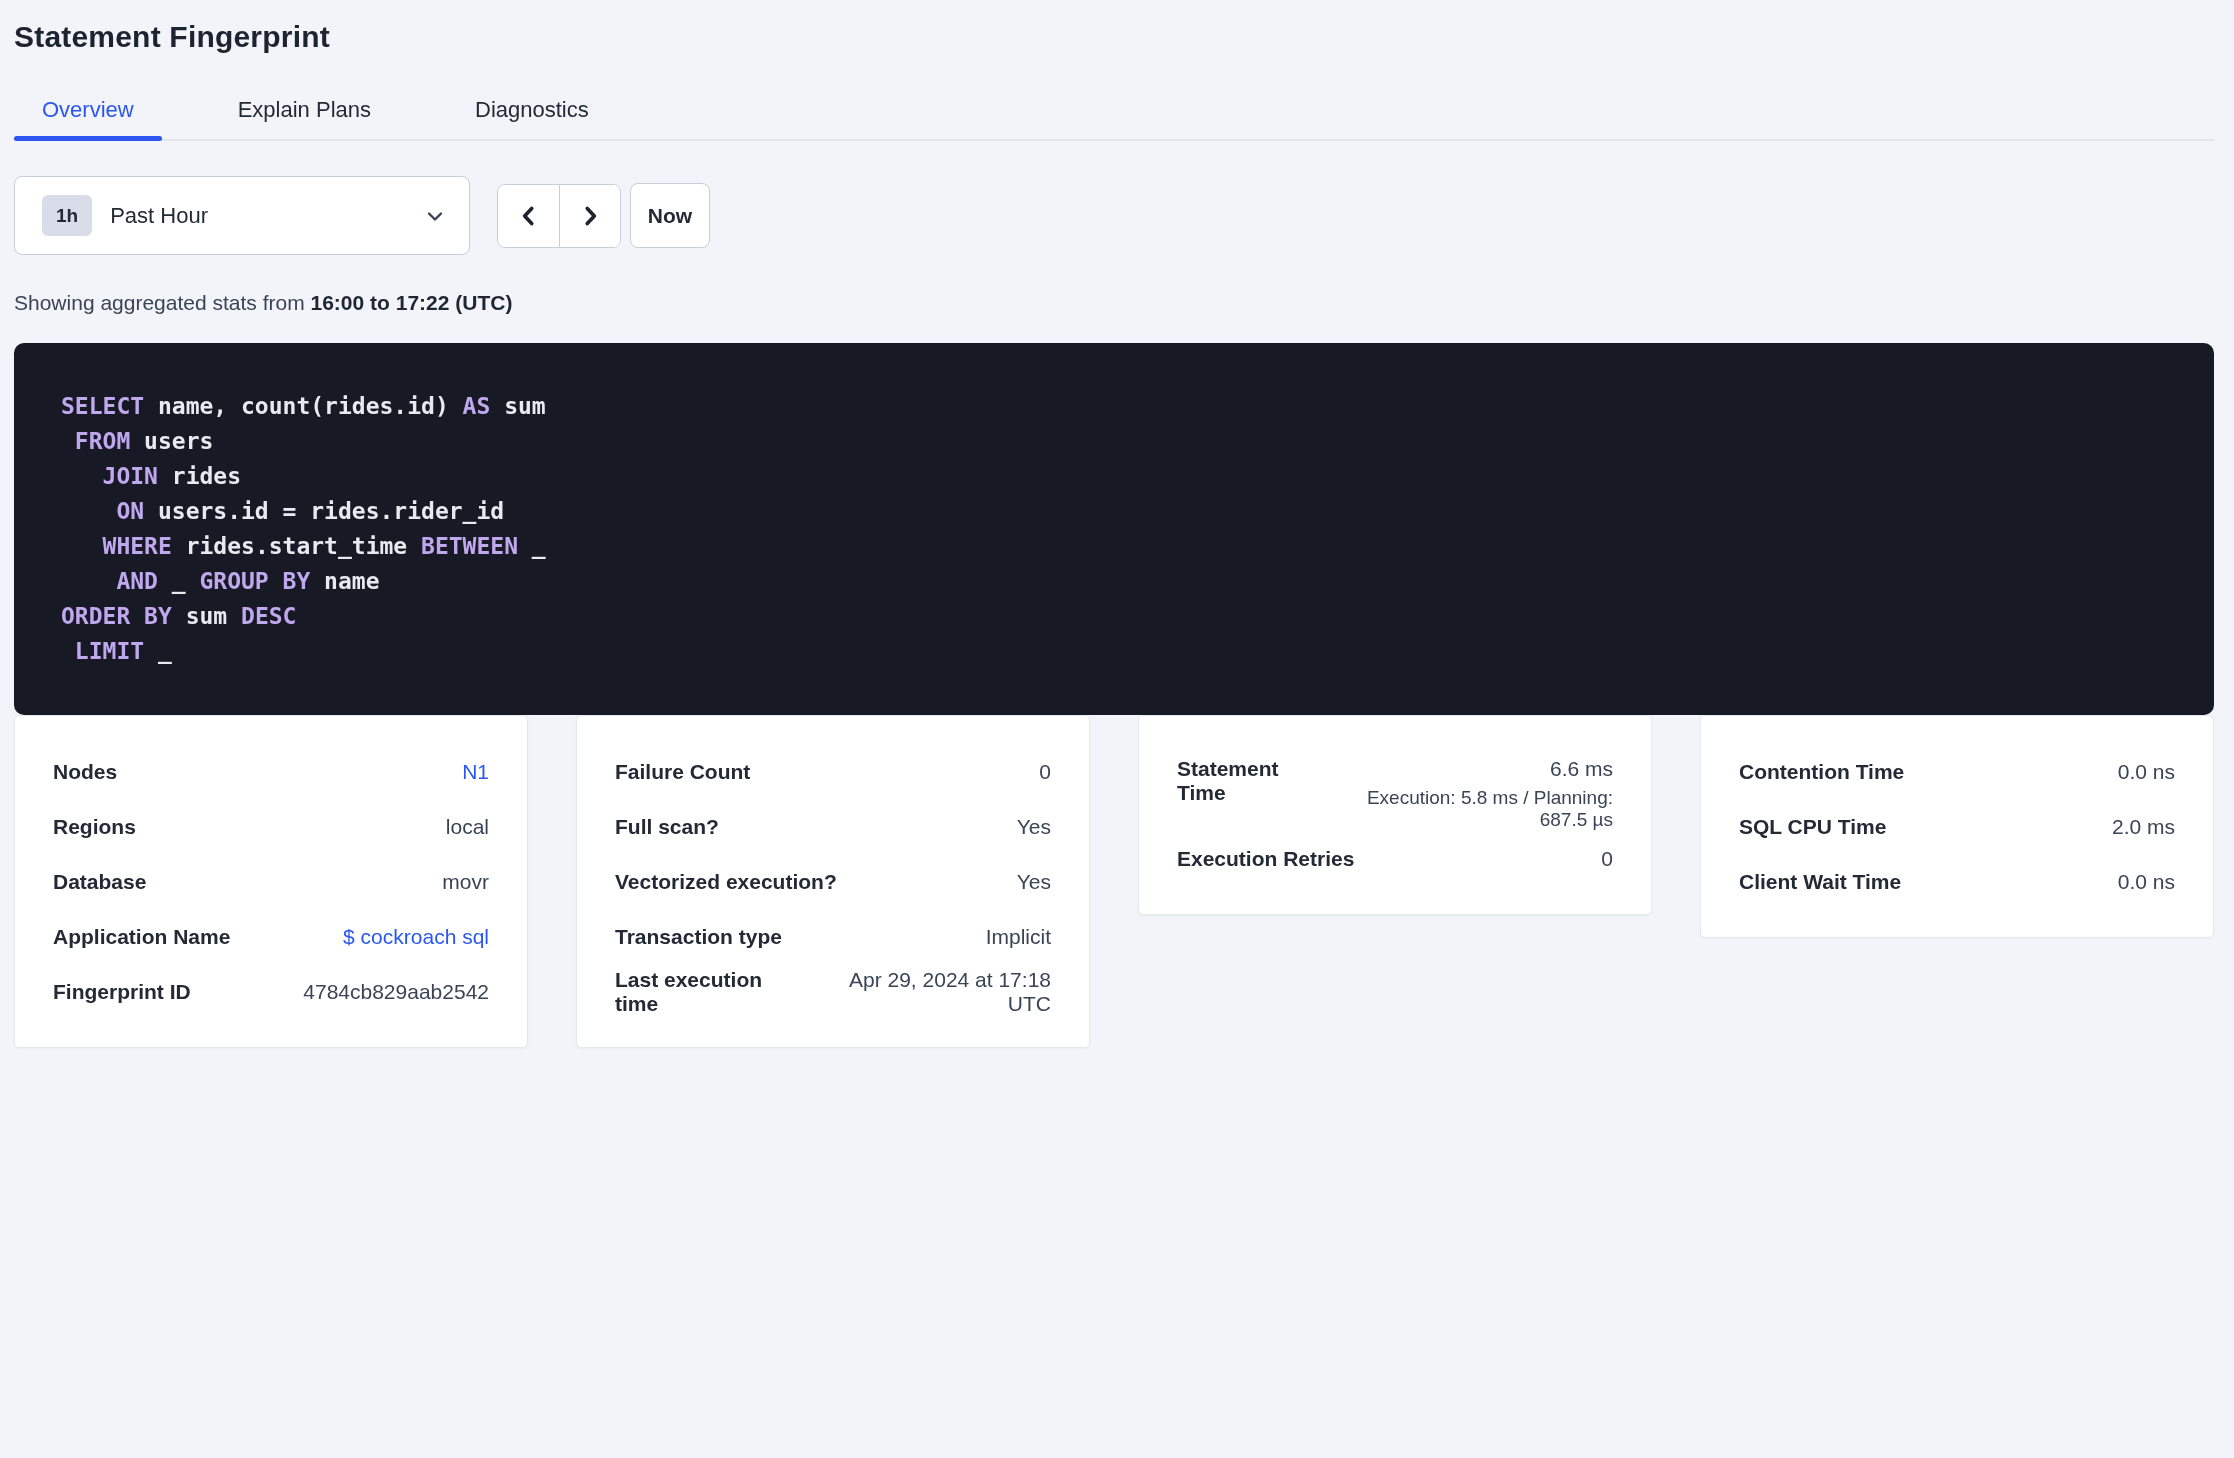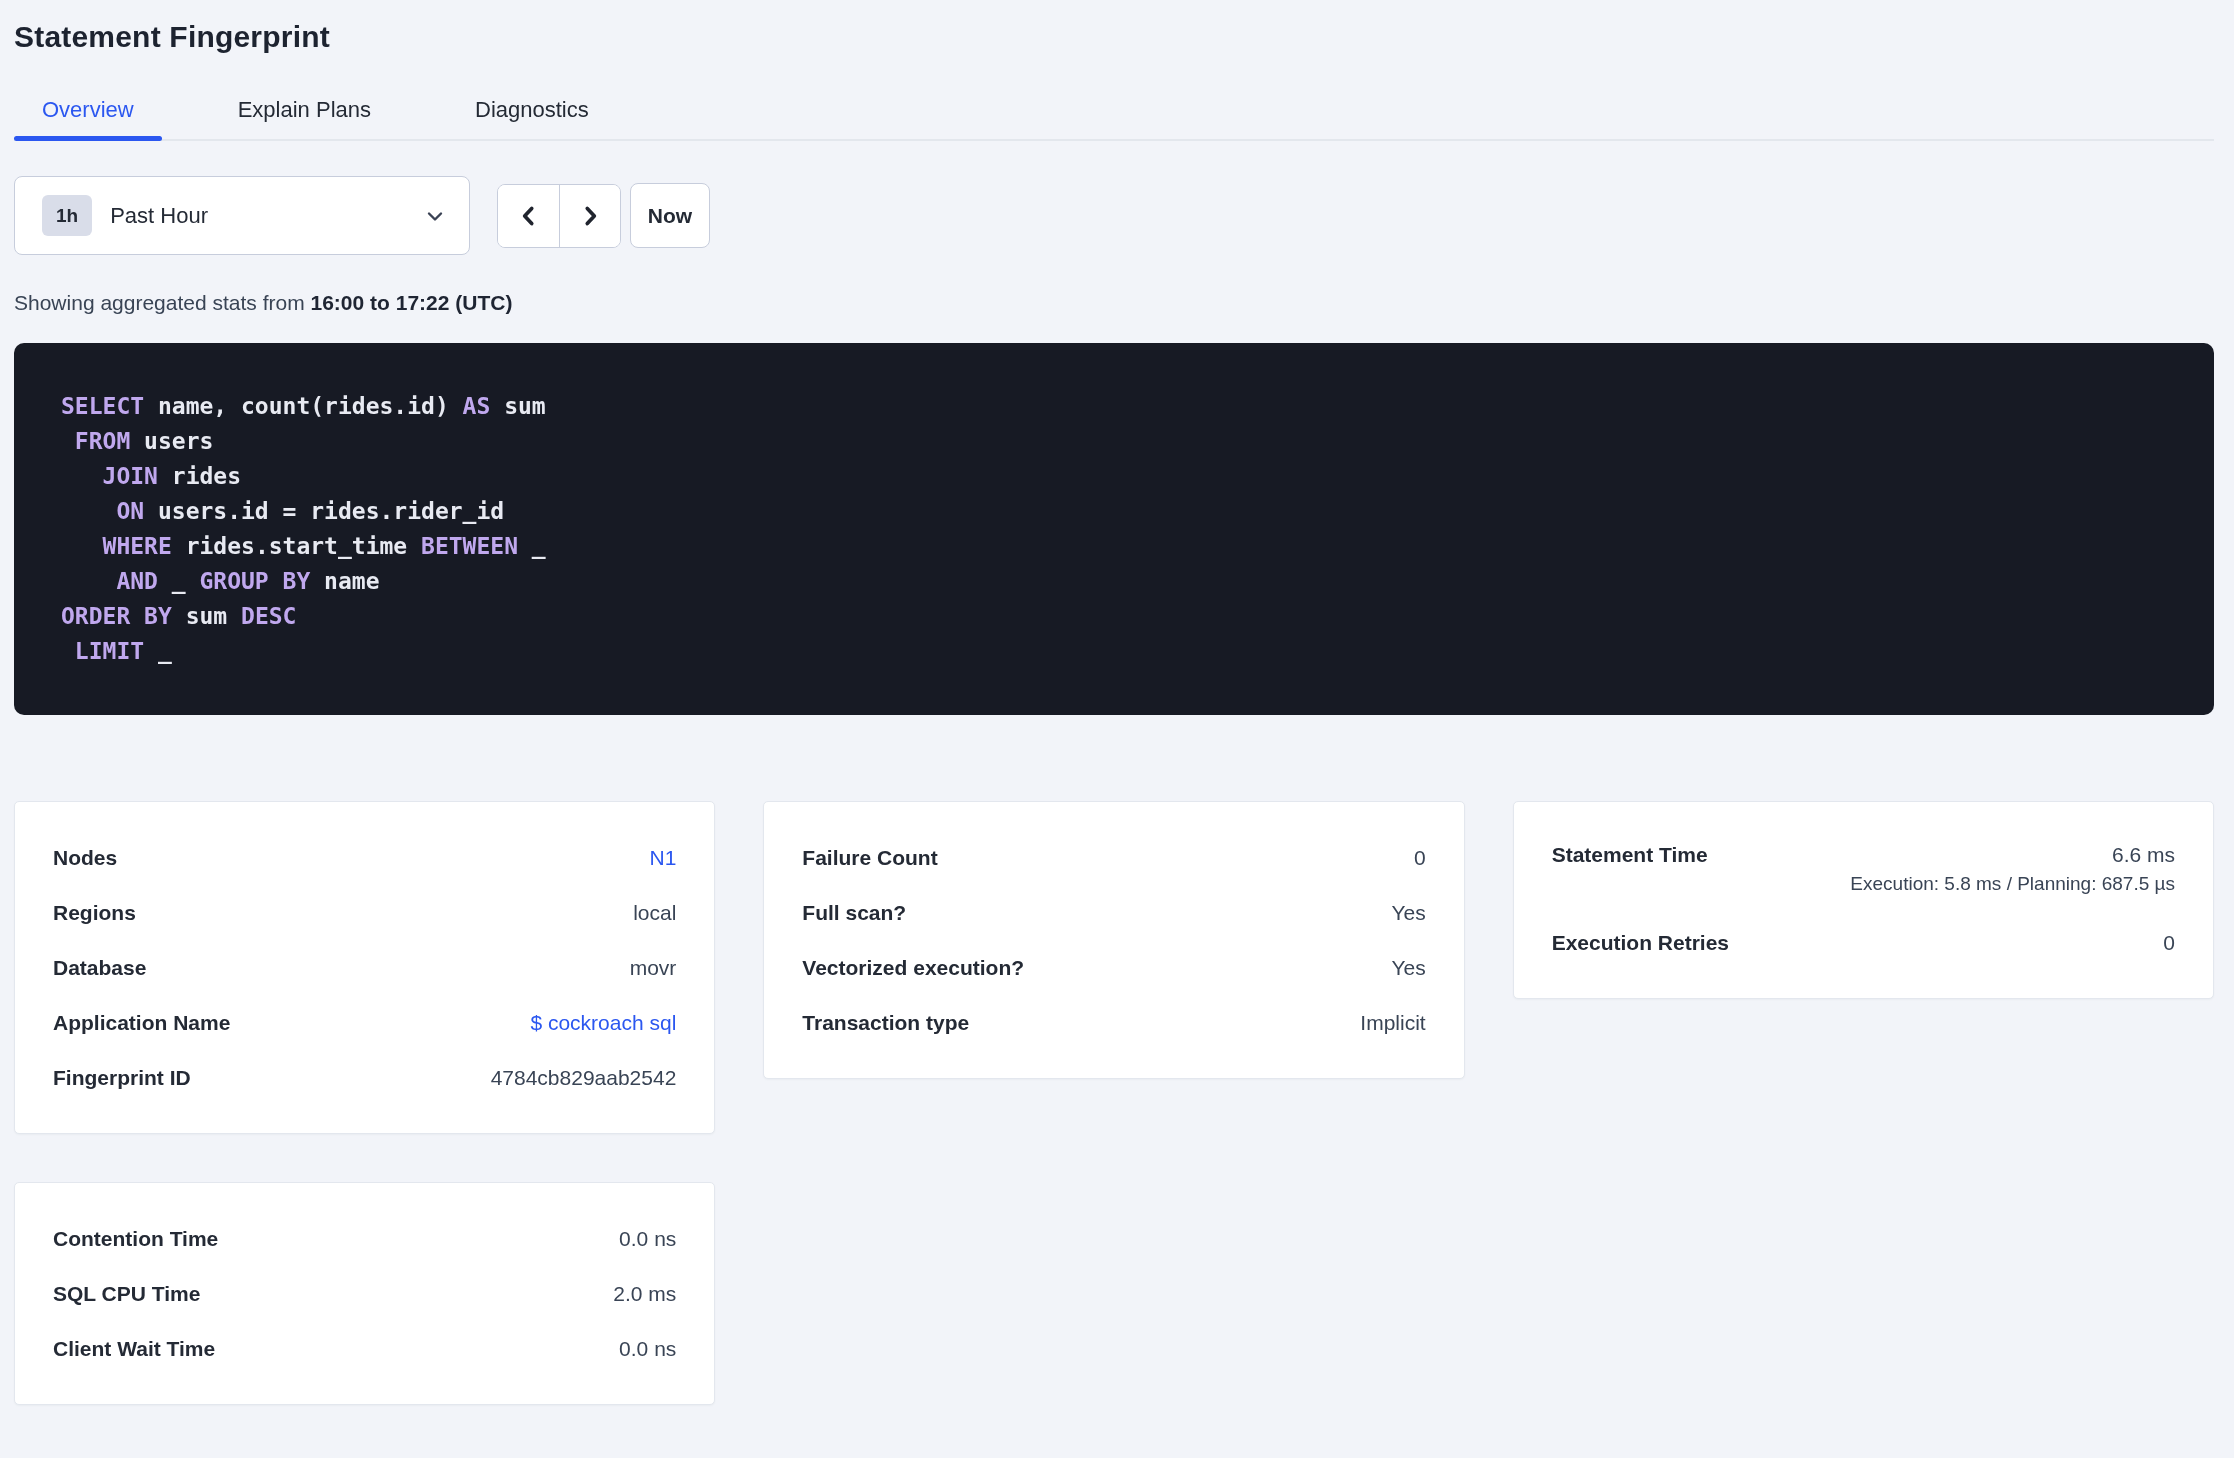--- a/index.html
+++ b/index.html
@@ -129,23 +129,22 @@
     font-size: 23px;
     line-height: 35px;
     font-weight: 700;
     color: #e8eaf2;
     white-space: pre;
     overflow: hidden;
   }
   .sql-box .kw { color: #c0a8ee; }
   
   .cards-grid {
-    margin-top: 86px;
     display: grid;
-    grid-template-columns: 1fr 1fr 1fr;
+    grid-template-columns: 1fr 1fr 1fr 1fr;
     column-gap: 39px;
     row-gap: 39px;
     align-items: start;
     gap: 48px;
   }
   .card {
     background: #ffffff;
     border: 1.5px solid #e3e7ee;
     border-radius: 5px;
     padding: 28px 38px;
@@ -257,20 +256,24 @@
         <span class="row-valuecell"><span class="row-value">Yes</span></span>
       </div>
       <div class="card-row">
         <span class="row-label">Vectorized execution?</span>
         <span class="row-valuecell"><span class="row-value">Yes</span></span>
       </div>
       <div class="card-row">
         <span class="row-label">Transaction type</span>
         <span class="row-valuecell"><span class="row-value">Implicit</span></span>
       </div>
+      <div class="card-row">
+        <span class="row-label">Last execution time</span>
+        <span class="row-valuecell"><span class="row-value">Apr 29, 2024 at 17:18 UTC</span></span>
+      </div>
     </div>
   <div class="card">
       <div class="card-row has-sub">
         <span class="row-label">Statement Time</span>
         <span class="row-valuecell"><span class="row-value">6.6 ms</span><span class="row-sub">Execution: 5.8 ms / Planning: 687.5 µs</span></span>
       </div>
       <div class="card-row">
         <span class="row-label">Execution Retries</span>
         <span class="row-valuecell"><span class="row-value">0</span></span>
       </div>

